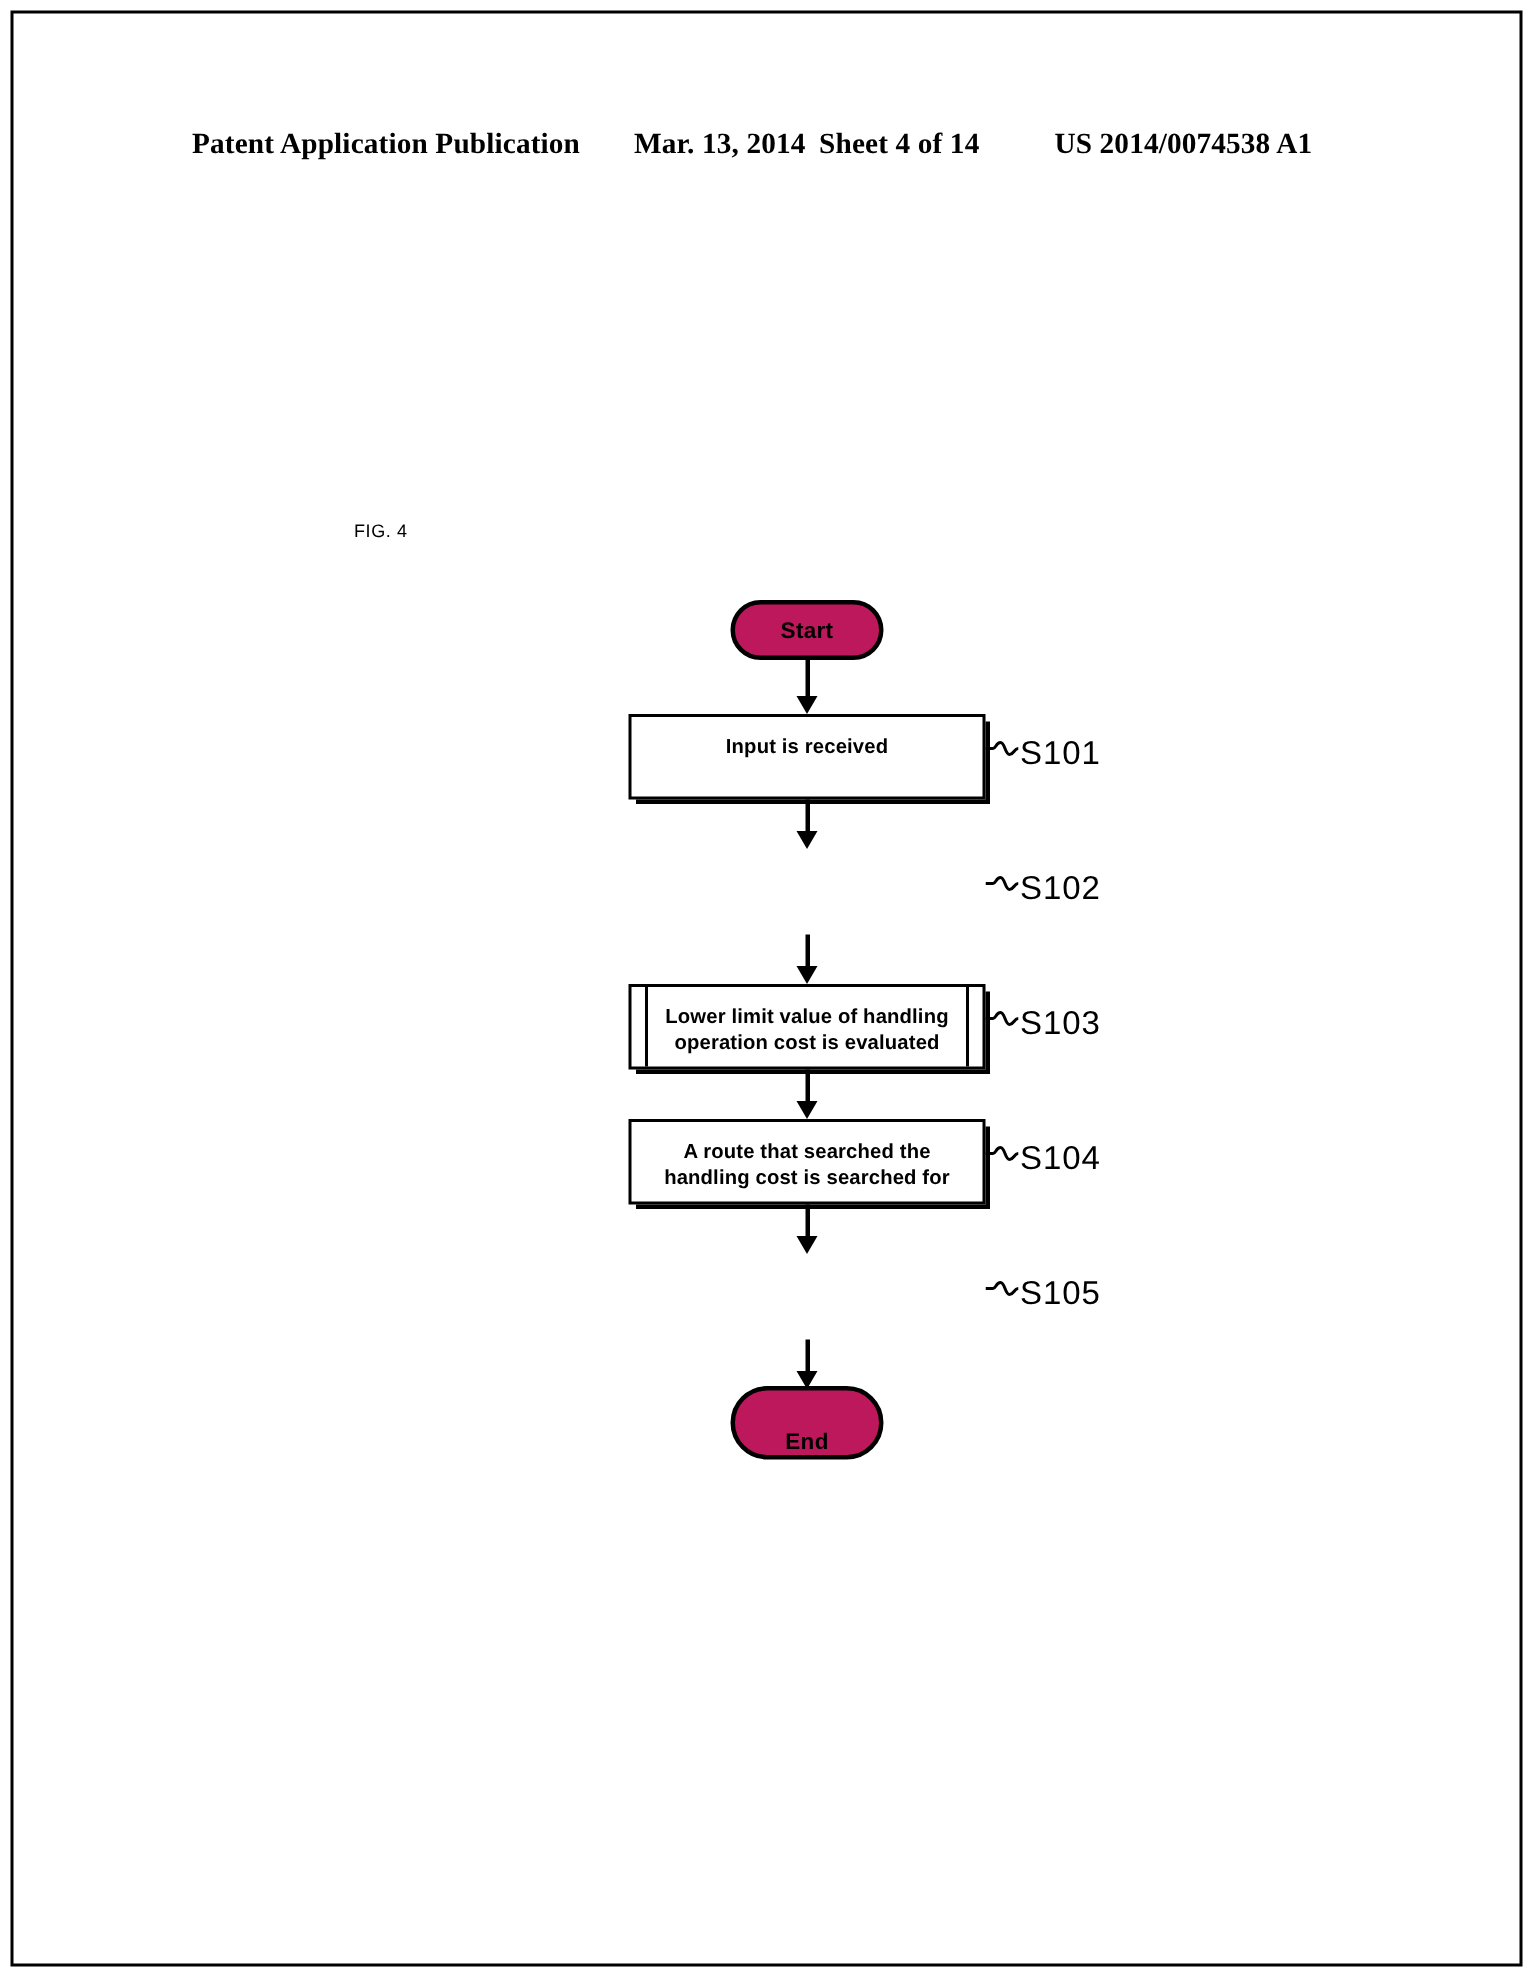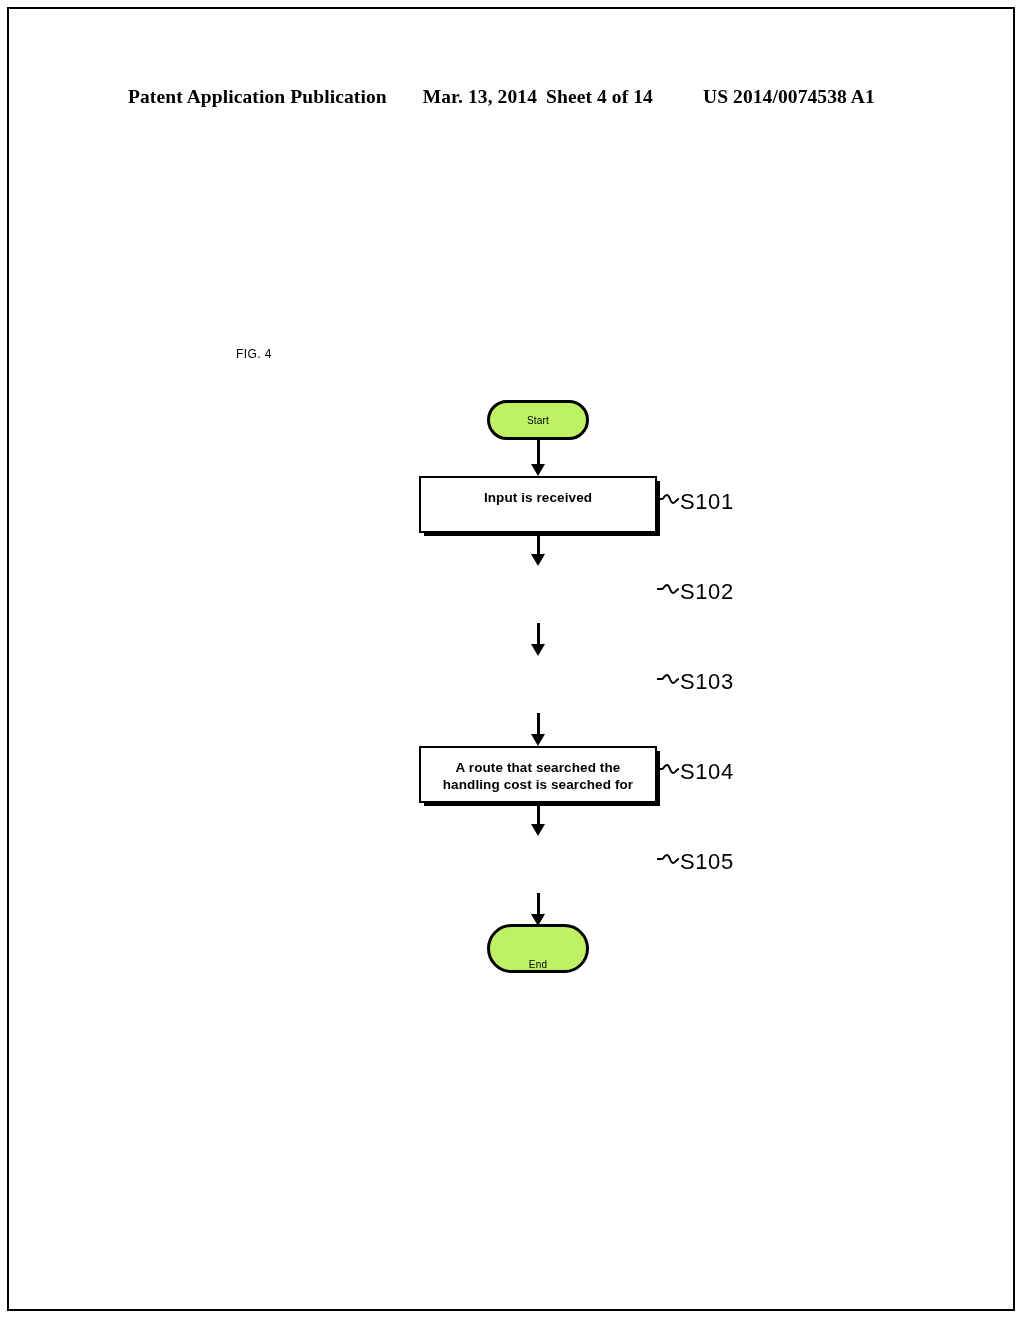--- a/index.html
+++ b/index.html
@@ -67,26 +67,26 @@
     width: 1024px;
     height: 1320px;
   }
 
   
   .terminator {
     position: absolute;
     box-sizing: border-box;
     border: 3.5px solid #000000;
     border-radius: 999px;
-    background: #bef264;
+    background: #be185d;
     display: flex;
     align-items: center;
     justify-content: center;
-    font-size: 10px;
-    font-weight: normal;
+    font-size: 15px;
+    font-weight: bold;
     letter-spacing: 0.2px;
   }
 
   
   .process {
     position: absolute;
     box-sizing: border-box;
     border: 2.5px solid #000000;
     background: #ffffff;
     box-shadow: 4px 4px 0 -1px #000000;
@@ -179,20 +179,23 @@
   <div class="arrowhead" style="left:531px; top:554px;"></div>
 
   <svg class="leader" style="left:657px; top:582px;" viewBox="0 0 22 14">
     <path d="M0,7 L5,7 C7,7 7,3 10,3 C13,3 13,11 16,11 C19,11 19,7 22,7" stroke="#000" stroke-width="2" fill="none"></path>
   </svg>
   <div class="step-ref" style="left:680px; top:579px;">S102</div>
 
   <div class="connector" style="left:537px; top:623px; height:29px;"></div>
   <div class="arrowhead" style="left:531px; top:644px;"></div>
 
+  <div class="process subroutine" style="left:419px; top:656px; width:238px; height:57px;">
+    <div class="ptext"><span>Lower limit value of handling</span><br><span>operation cost is evaluated</span></div>
+  </div>
   <svg class="leader" style="left:657px; top:672px;" viewBox="0 0 22 14">
     <path d="M0,7 L5,7 C7,7 7,3 10,3 C13,3 13,11 16,11 C19,11 19,7 22,7" stroke="#000" stroke-width="2" fill="none"></path>
   </svg>
   <div class="step-ref" style="left:680px; top:669px;">S103</div>
 
   <div class="connector" style="left:537px; top:713px; height:29px;"></div>
   <div class="arrowhead" style="left:531px; top:734px;"></div>
 
   <div class="process" style="left:419px; top:746px; width:238px; height:57px;">
     <div class="ptext"><span>A route that searched the</span><br><span>handling cost is searched for</span></div>

